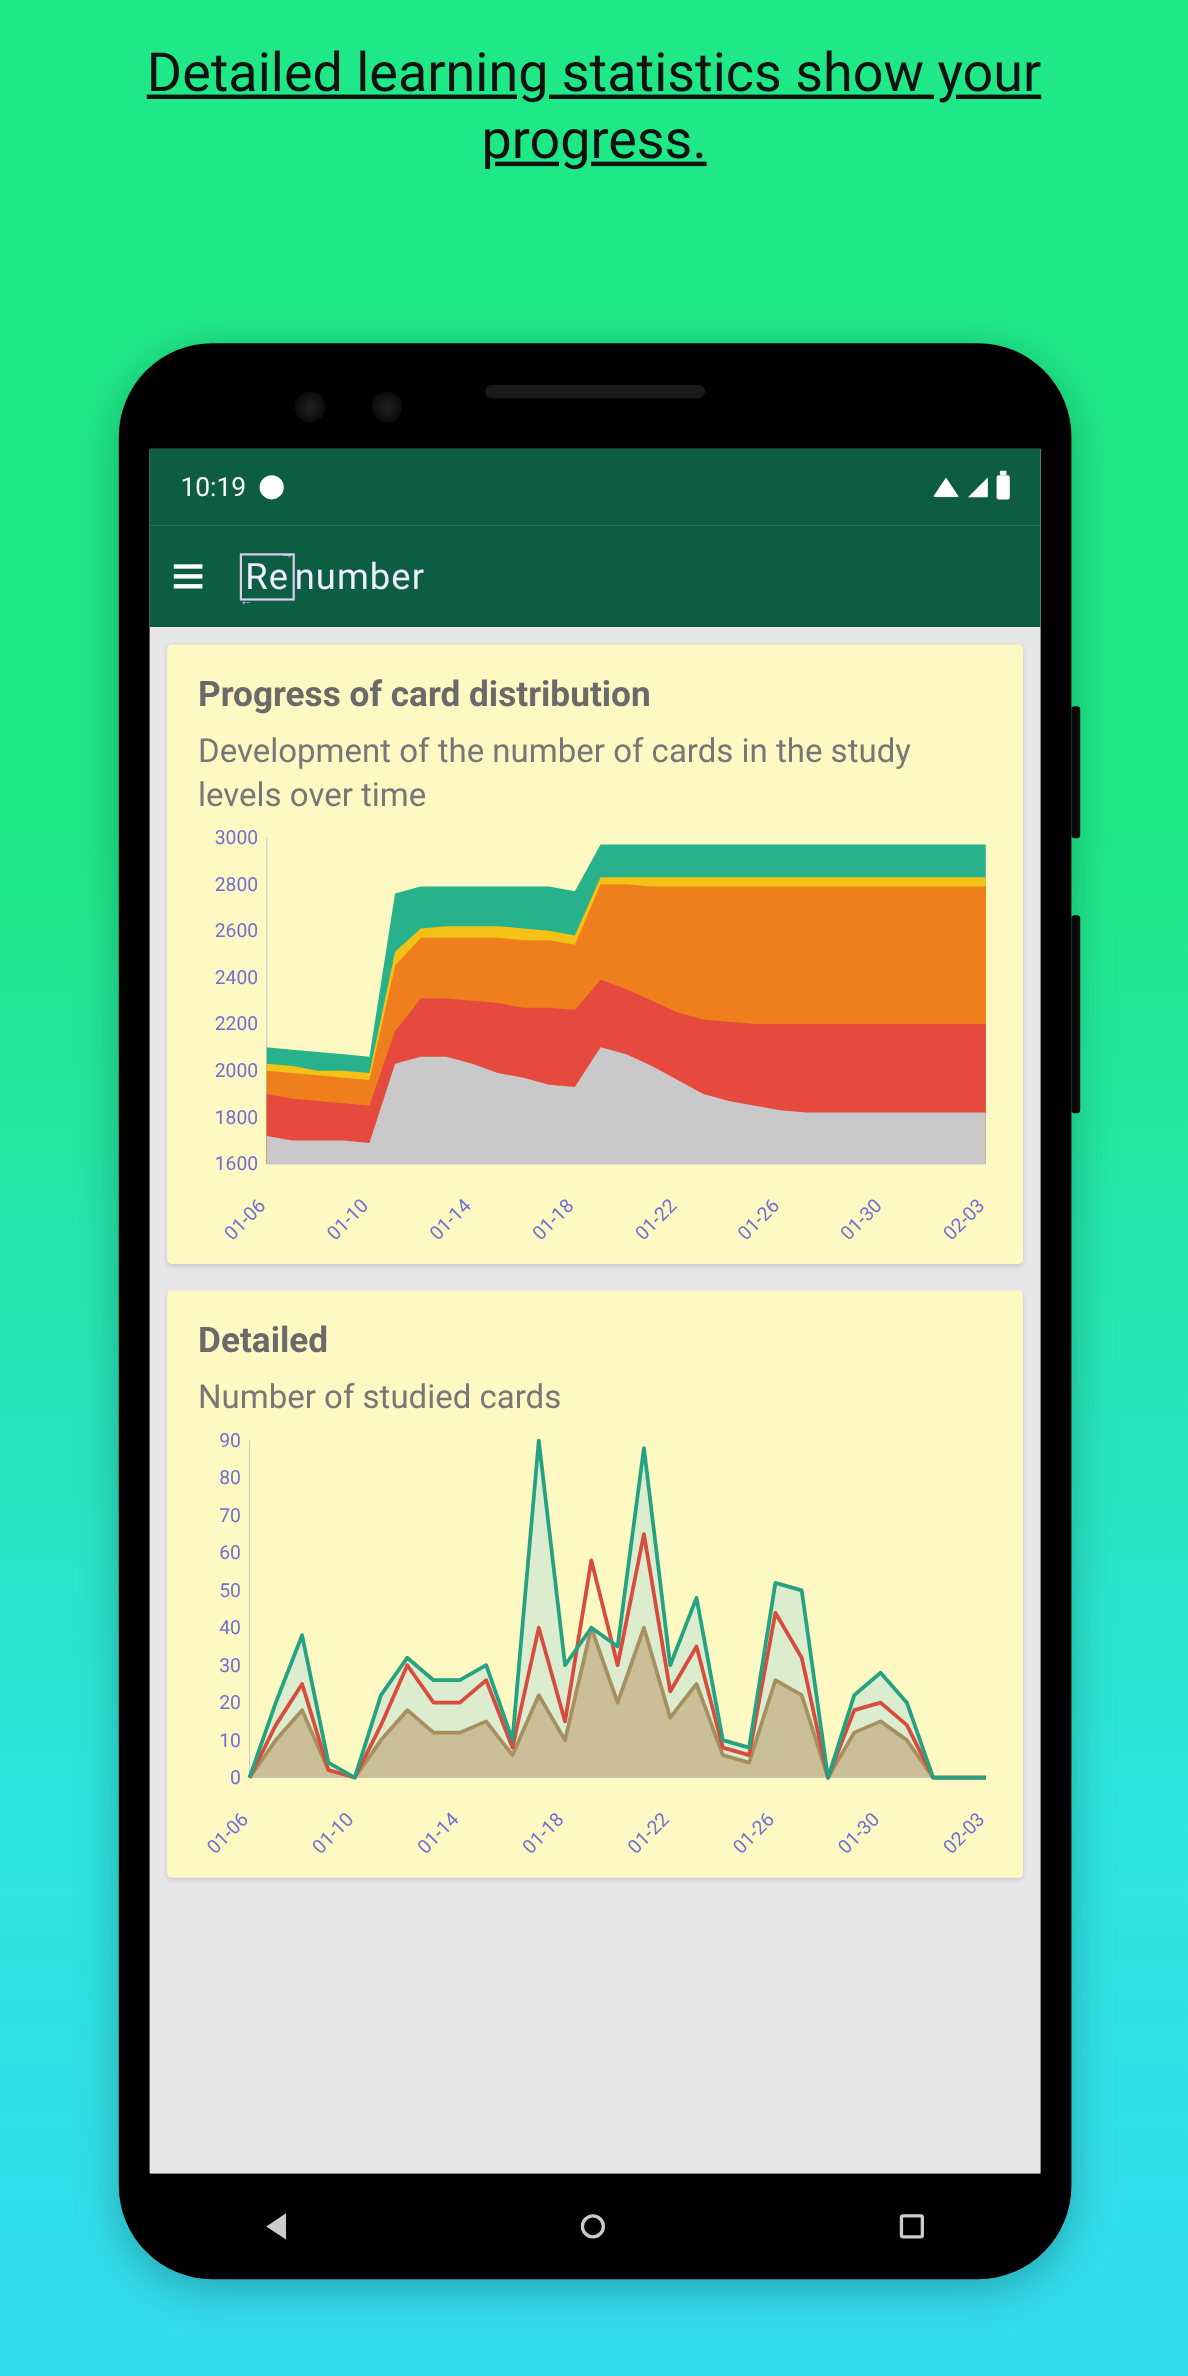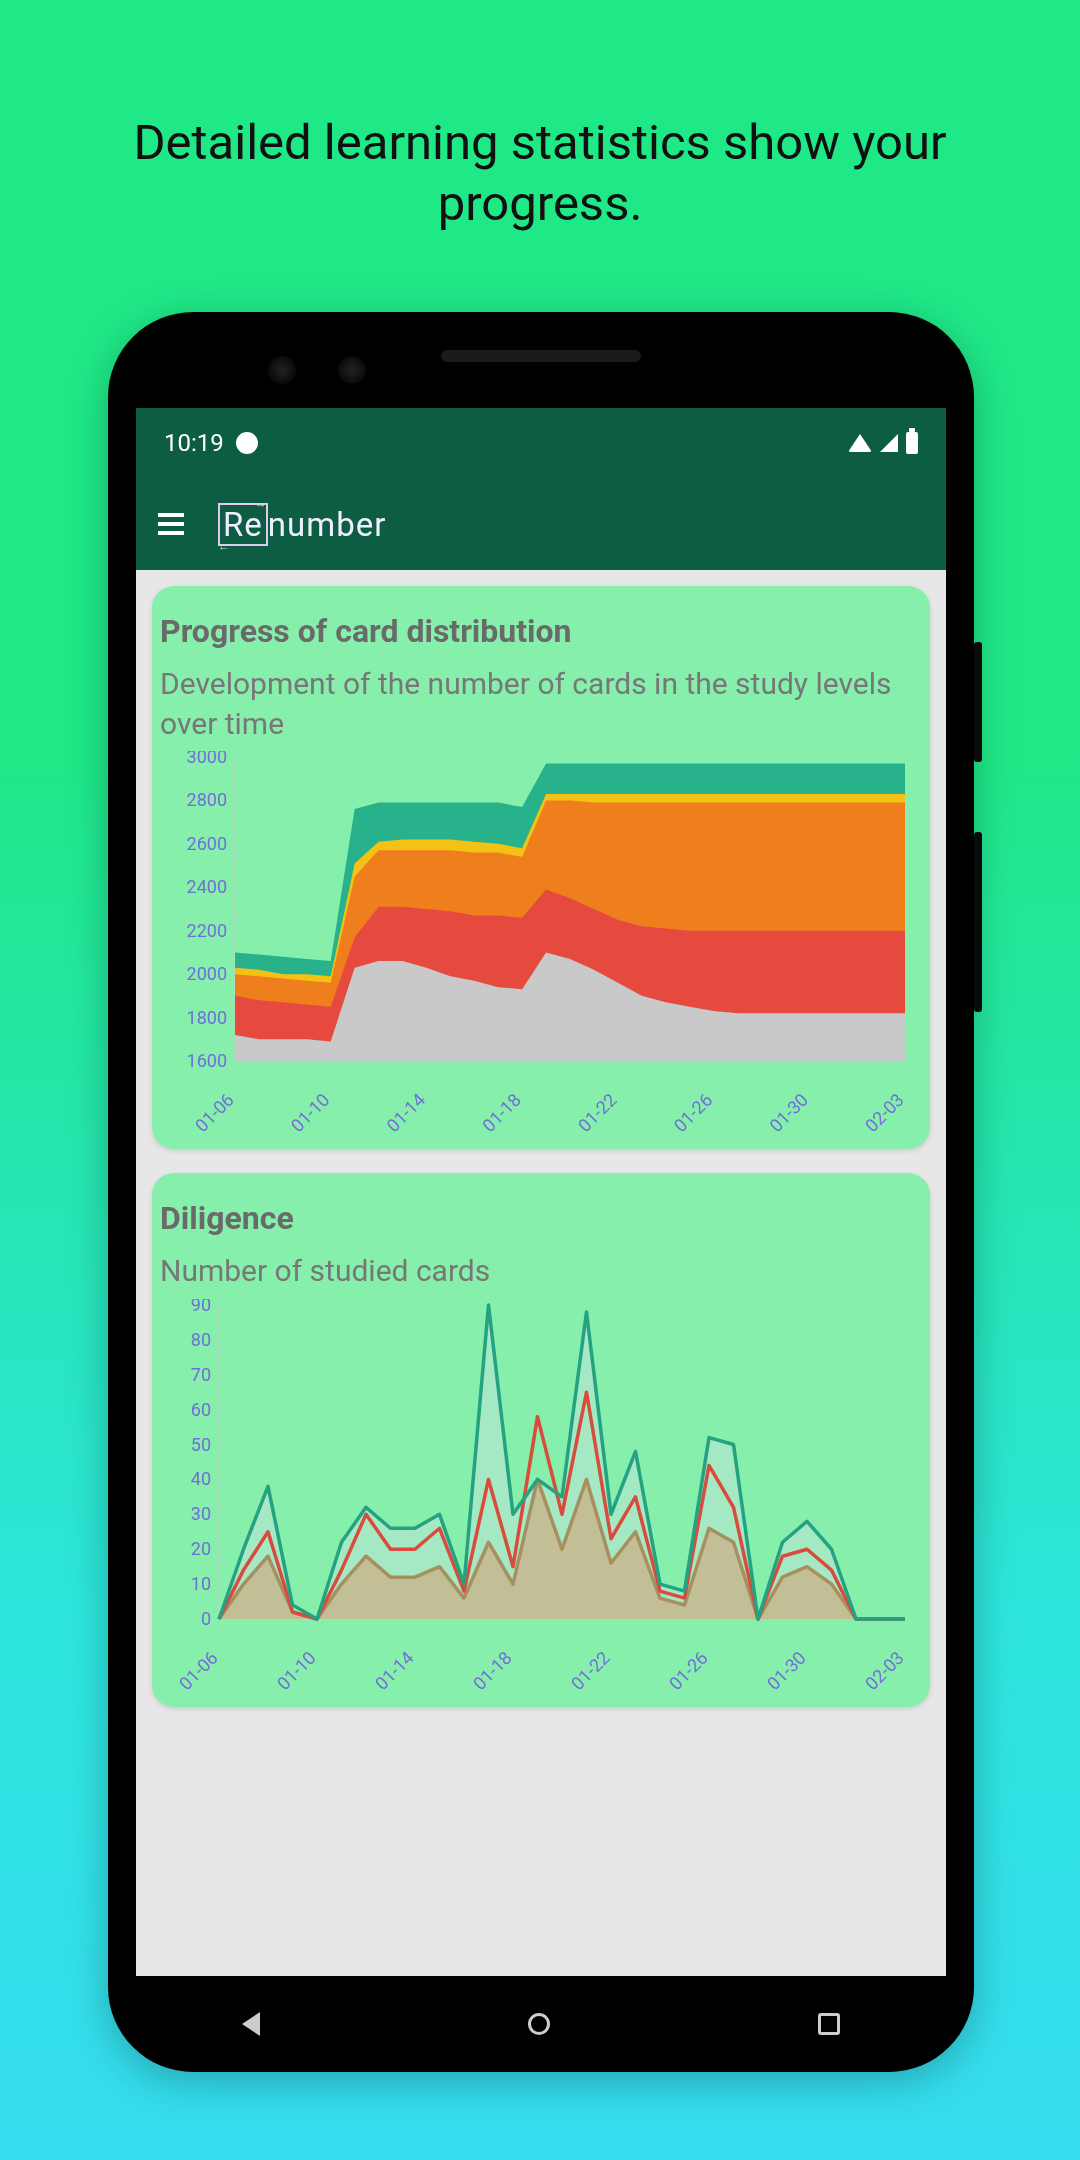--- a/index.html
+++ b/index.html
@@ -6,22 +6,23 @@
   html, body { width: 1080px; height: 2160px; overflow: hidden; }
   body {
     font-family: -apple-system, BlinkMacSystemFont, "Segoe UI", Roboto, sans-serif;
     background: linear-gradient(to bottom, #1fe887 0%, #1fe887 35%, #2de5dd 75%, #35dcf0 100%);
   }
   .promo-title {
     text-align: center;
     font-size: 49px;
     font-weight: 400;
     color: #111;
-    padding: 112px 70px 0;
+    padding: 36px 70px 0;
     line-height: 1.25;
+    text-decoration: underline;
   }
   .phone {
     position: absolute;
     left: 108px;
     top: 312px;
     width: 866px;
     height: 1760px;
     background: #000;
     border-radius: 85px;
     box-shadow: 0 10px 40px rgba(0,0,0,0.25);
@@ -71,22 +72,22 @@
     font-size:33px; letter-spacing:1px; font-weight:400; color:#eef;
     display:flex; align-items:center;
   }
   .logo .re-box { border:2px solid #dce; padding:0 3px; margin-right:0px; position:relative; }
   .logo .re-box .arr { position:absolute; font-size:12px; color:#dce; }
   .logo .re-box .arr.top { top:-9px; right:-2px; }
   .logo .re-box .arr.bot { bottom:-9px; left:-2px; }
 
   .content { padding:16px 16px; }
   .card {
-    background:#86efac; border-radius:22px; box-shadow:0 2px 5px rgba(0,0,0,0.12);
-    margin-bottom:24px; padding:26px 8px 18px;
+    background:#fef9c3; border-radius:4px; box-shadow:0 2px 5px rgba(0,0,0,0.12);
+    margin-bottom:24px; padding:26px 28px 18px;
   }
   .card h2 { color:#6a6a6a; font-size:32px; font-weight:700; margin-bottom:14px; }
   .card p { color:#777; font-size:30px; line-height:1.32; margin-bottom:8px; }
   .chart-wrap { position:relative; width:100%; }
   svg.chart { display:block; }
 </style>
 </head>
 <body>
 
 <div class="promo-title">Detailed learning statistics show your progress.</div>
@@ -152,21 +153,21 @@
               <text x="351.1428571428571" y="350" text-anchor="end" fill="#6f6fd6" font-size="18" transform="rotate(-45 351.1428571428571 350)">01-18</text>
               <text x="446.85714285714283" y="350" text-anchor="end" fill="#6f6fd6" font-size="18" transform="rotate(-45 446.85714285714283 350)">01-22</text>
               <text x="542.5714285714286" y="350" text-anchor="end" fill="#6f6fd6" font-size="18" transform="rotate(-45 542.5714285714286 350)">01-26</text>
               <text x="638.2857142857142" y="350" text-anchor="end" fill="#6f6fd6" font-size="18" transform="rotate(-45 638.2857142857142 350)">01-30</text>
               <text x="734" y="350" text-anchor="end" fill="#6f6fd6" font-size="18" transform="rotate(-45 734 350)">02-03</text>
             </svg>
         </div>
       </div>
 
       <div class="card">
-        <h2>Diligence</h2>
+        <h2>Detailed</h2>
         <p>Number of studied cards</p>
         <div class="chart-wrap">
           <svg class="chart" id="chart2" viewBox="0 0 740 390" width="100%" height="390">
               <text x="40" y="326" text-anchor="end" fill="#6f6fd6" font-size="18">0</text>
               <text x="40" y="291.1111111111111" text-anchor="end" fill="#6f6fd6" font-size="18">10</text>
               <text x="40" y="256.22222222222223" text-anchor="end" fill="#6f6fd6" font-size="18">20</text>
               <text x="40" y="221.33333333333334" text-anchor="end" fill="#6f6fd6" font-size="18">30</text>
               <text x="40" y="186.44444444444446" text-anchor="end" fill="#6f6fd6" font-size="18">40</text>
               <text x="40" y="151.55555555555554" text-anchor="end" fill="#6f6fd6" font-size="18">50</text>
               <text x="40" y="116.66666666666667" text-anchor="end" fill="#6f6fd6" font-size="18">60</text>

